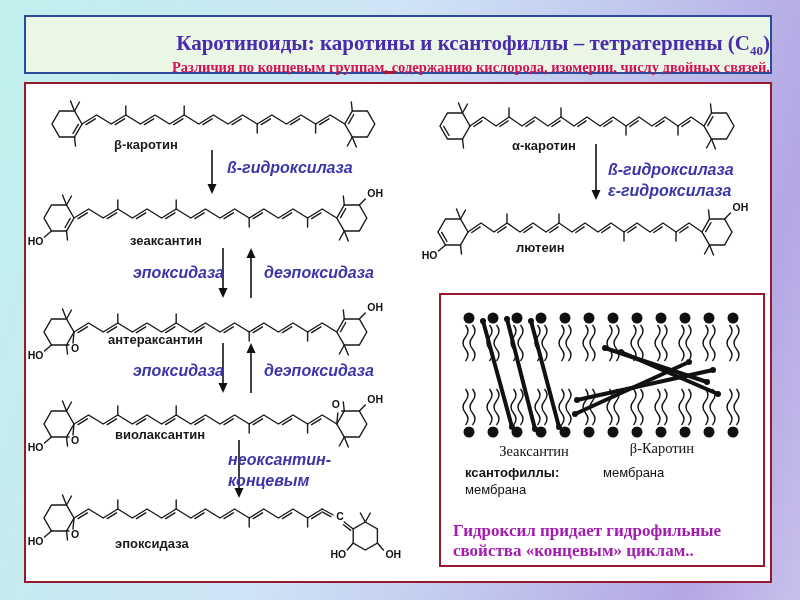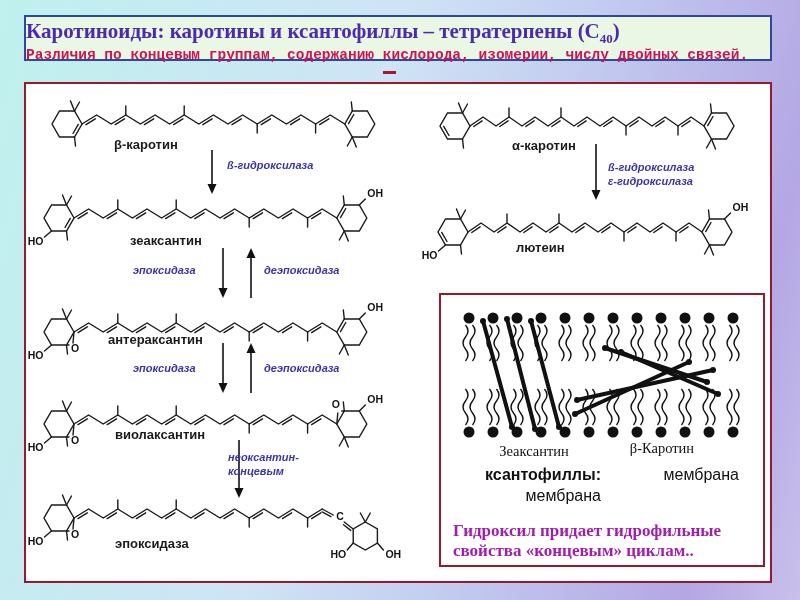--- a/index.html
+++ b/index.html
@@ -1,32 +1,32 @@
 <!DOCTYPE html>
 <html><head>
 <meta charset="utf-8">
 <style>
 *{margin:0;padding:0;box-sizing:border-box}
 html,body{width:800px;height:600px;overflow:hidden}
 .slide{position:relative;width:800px;height:600px;
   background:linear-gradient(105deg,#bff1ee 0%,#cfe4f5 42%,#c3cdf0 62%,#b4a7e4 88%,#c9c0ec 100%);
   font-family:"Liberation Sans",sans-serif}
 .abs{position:absolute}
-.header-box{position:absolute;left:24px;top:15px;width:748px;height:46px;
-  background:#e9f7e4;border:2px solid #2d4a9a;text-align:left;padding-top:2px}
+.header-box{position:absolute;left:24px;top:15px;width:748px;height:59px;
+  background:#e9f7e4;border:2px solid #2d4a9a;text-align:right;padding-top:14px}
 .title{font-family:"Liberation Serif",serif;font-weight:bold;font-size:21px;color:#4a2bae;line-height:1.2;white-space:nowrap}
 .title sub{font-size:13px}
-.subtitle{font-family:Liberation Mono, monospace;font-weight:bold;font-size:14.5px;color:#d11257;line-height:1.15;white-space:nowrap}
+.subtitle{font-family:Liberation Serif, serif;font-weight:bold;font-size:14.5px;color:#d11257;line-height:1.15;white-space:nowrap}
 .underscore{position:absolute;left:383px;top:71px;width:13px;height:3px;background:#a41834}
 .main-box{position:absolute;left:24px;top:82px;width:748px;height:501px;background:#fff;border:2px solid #96192e}
 .slabel{position:absolute;font-weight:bold;font-size:13px;color:#1a1a1a;white-space:nowrap}
-.enz{position:absolute;font-weight:bold;font-style:italic;font-size:11px;color:#3c35a8;line-height:1.3;white-space:nowrap}
+.enz{position:absolute;font-weight:bold;font-style:italic;font-size:16px;color:#3c35a8;line-height:1.3;white-space:nowrap}
 .mem-panel{position:absolute;left:413px;top:209px;width:326px;height:274px;border:2px solid #96192e;background:#fff}
 .mol-label{position:absolute;font-family:"Liberation Serif",serif;font-size:14.5px;color:#111;width:110px;text-align:center;white-space:nowrap}
-.prop{position:absolute;font-size:16px;color:#111;text-align:right;line-height:1.3;width:136px}
+.prop{position:absolute;font-size:13px;color:#111;text-align:left;line-height:1.3;width:136px}
 .prop .ph{font-weight:bold}
 .conclusion{position:absolute;left:12px;top:226px;width:304px;font-family:"Liberation Serif",serif;
   font-weight:bold;font-size:17px;color:#a21caf;line-height:1.15}
 svg{display:block}
 svg text{font-family:"Liberation Sans",sans-serif;font-weight:bold}
 </style>
 </head>
 <body>
 
 <div class="slide">

